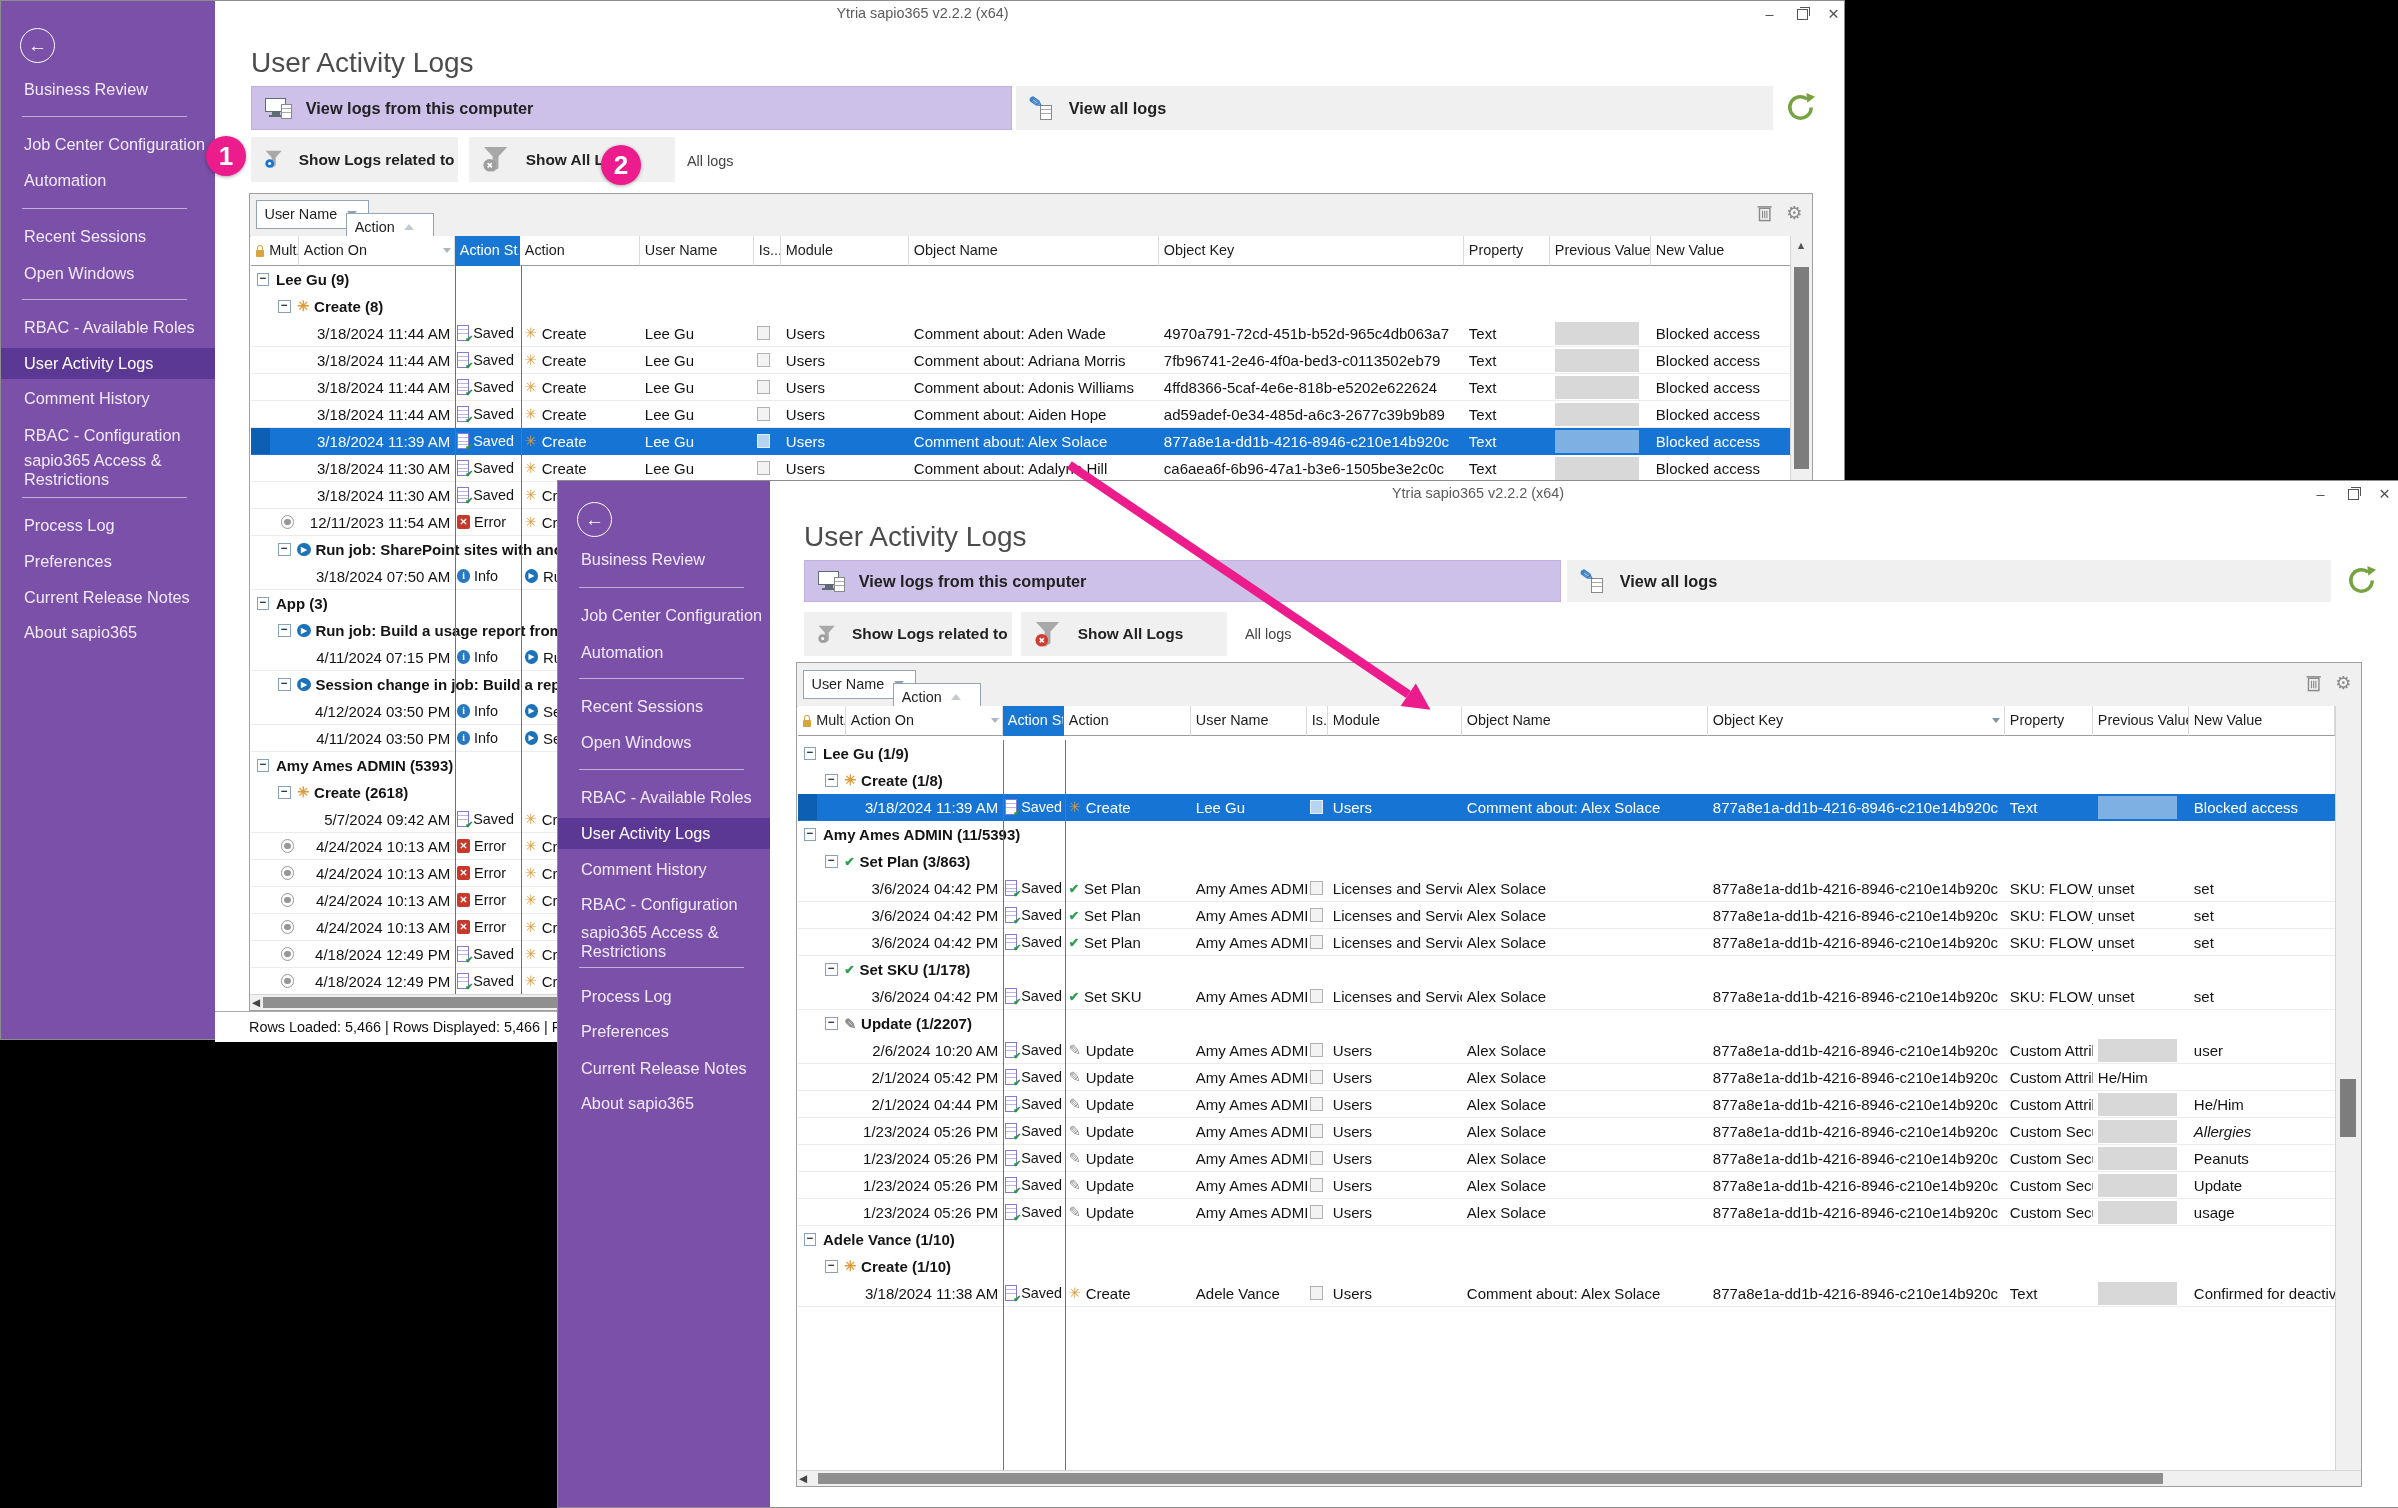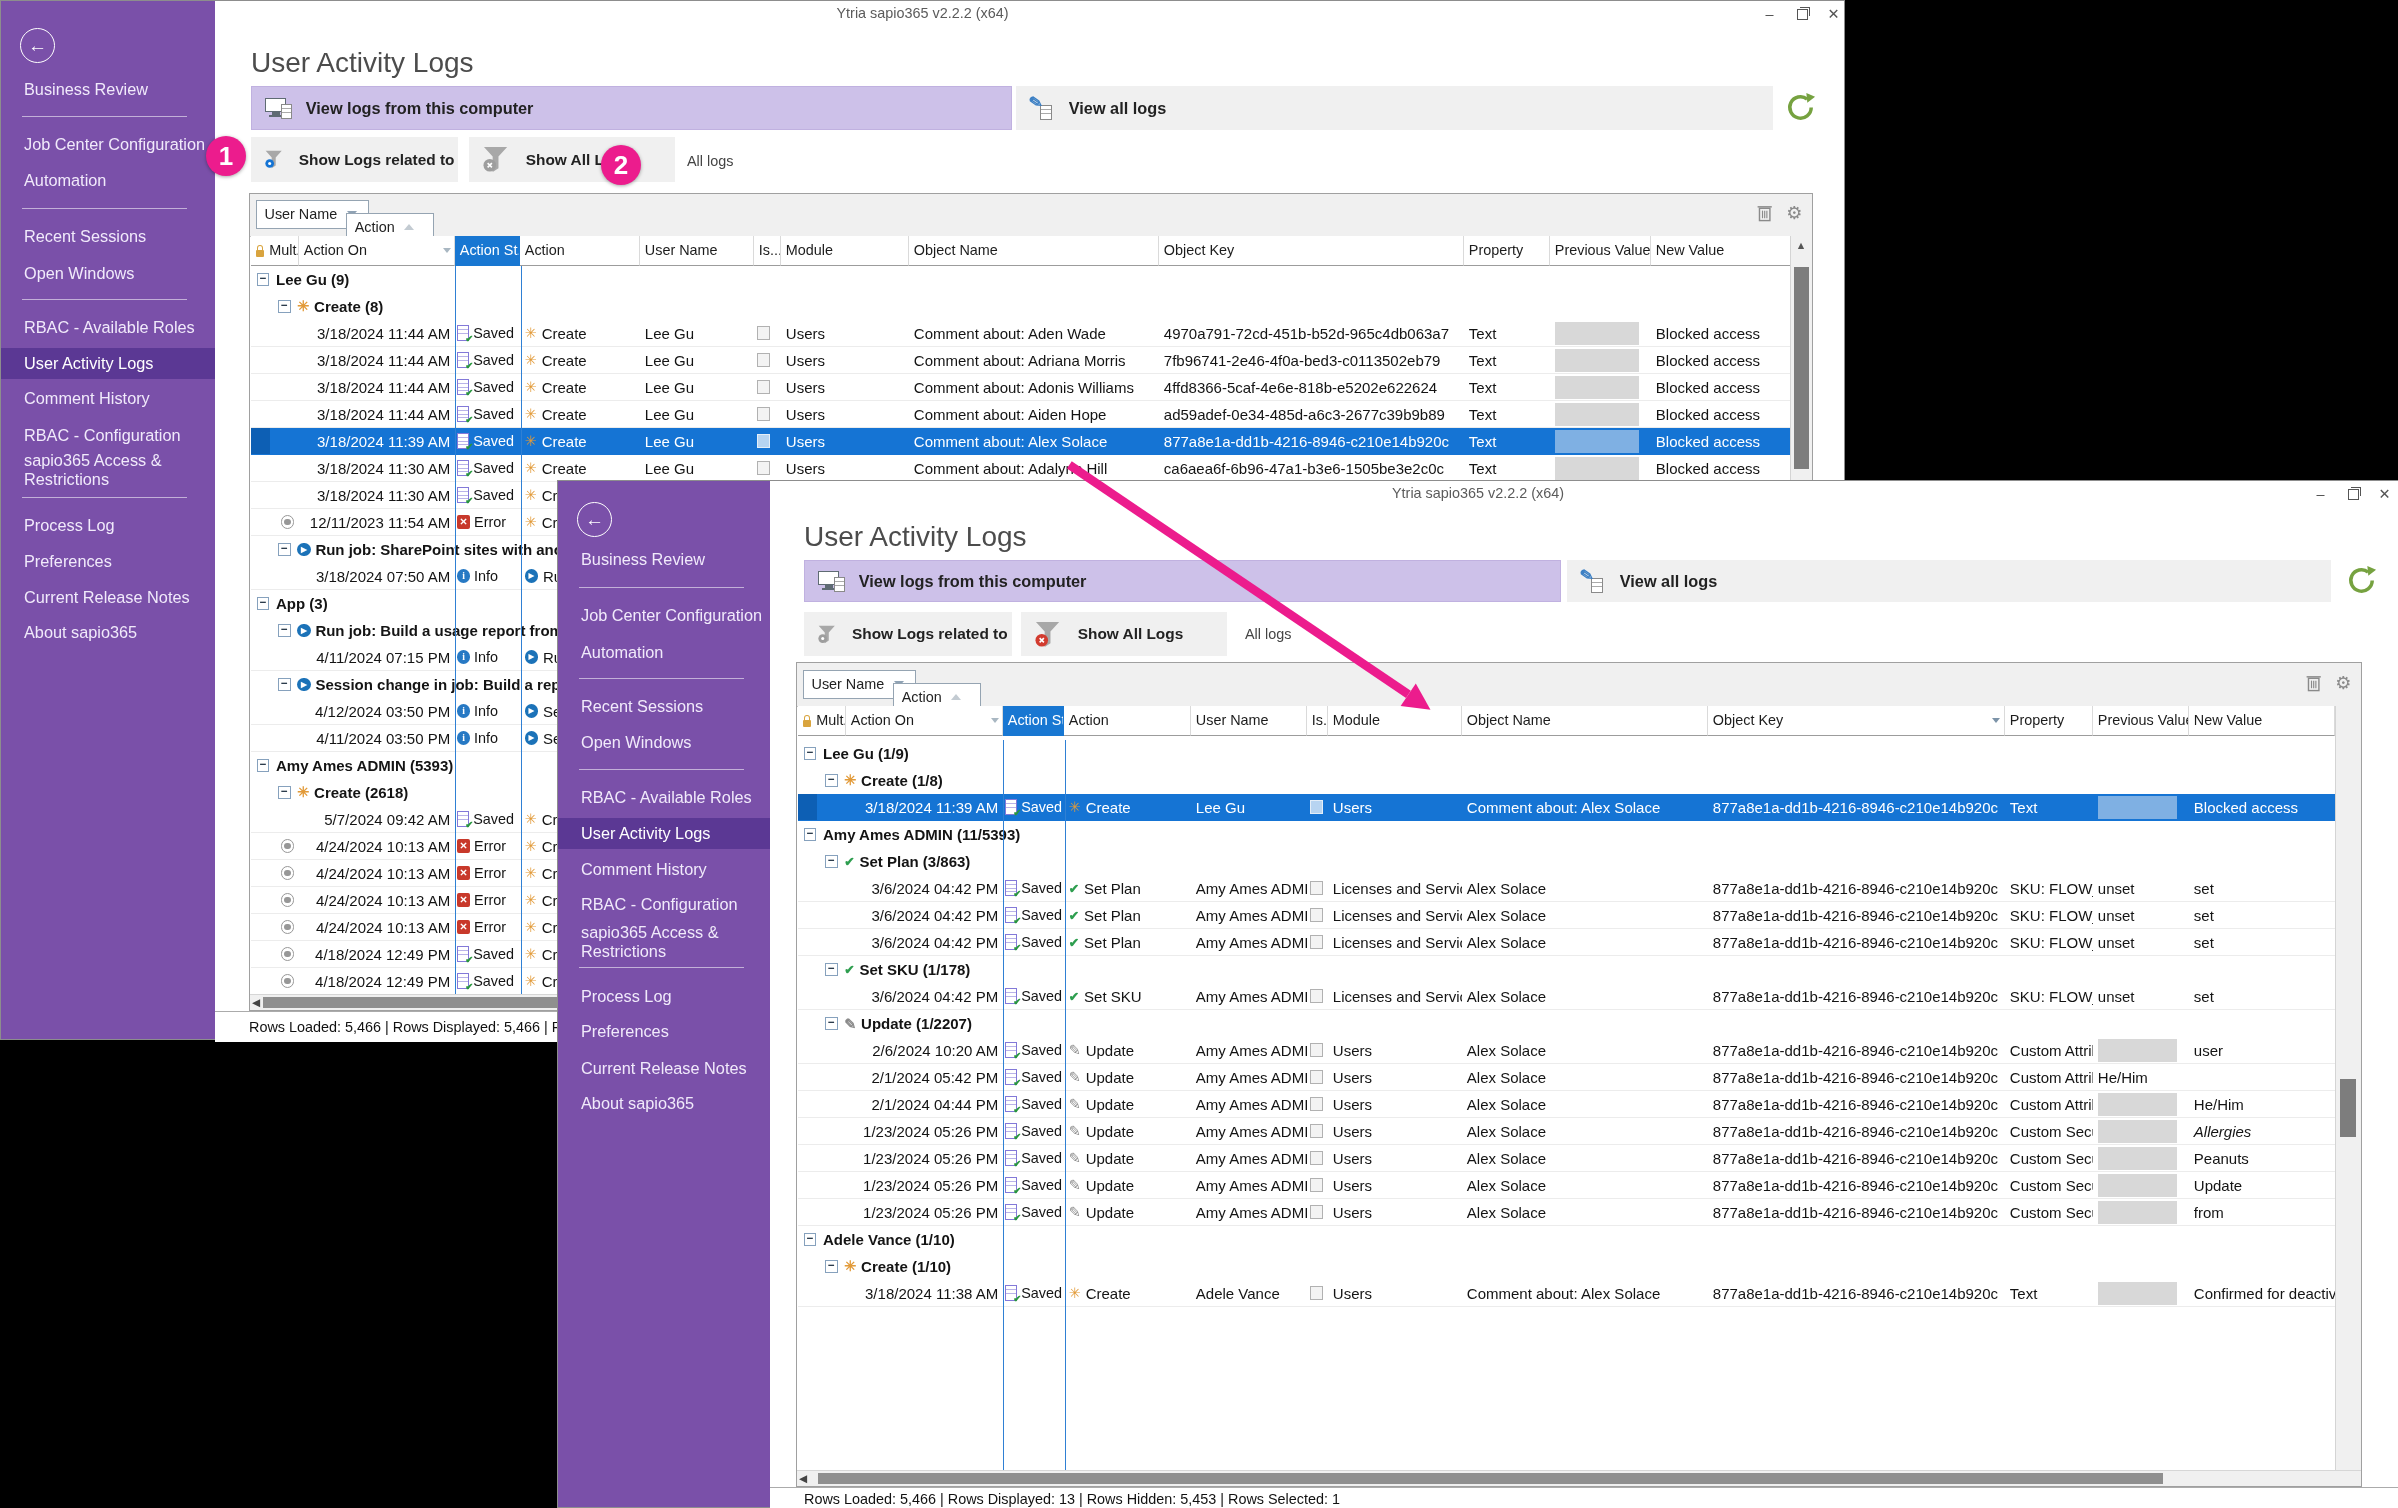--- a/index.html
+++ b/index.html
@@ -1060,21 +1060,21 @@
             <div class="cell" style="width: 21px; padding: 0px 2.9px;">
               <span class="cbx"></span>
             </div>
             <div class="cell" style="width: 134px;">Users</div>
             <div class="cell" style="width: 246px;">Alex Solace</div>
             <div class="cell" style="width: 297px;">877a8e1a-dd1b-4216-8946-c210e14b920c</div>
             <div class="cell" style="width: 88px;">Custom Security</div>
             <div class="cell" style="width: 96px;">
               <span class="redact"></span>
             </div>
-            <div class="cell" style="width: 146px;">from</div>
+            <div class="cell" style="width: 146px;">usage</div>
           </div>
           <div class="grow grp" style="padding-left: 5.8px;">
             <span class="expander">−</span>
             <span>Adele Vance (1/10)</span>
           </div>
           <div class="grow grp" style="padding-left: 27px;">
             <span class="expander">−</span>
             <span class="i-create">✳</span>
             <span>Create (1/10)</span>
           </div>
@@ -1106,23 +1106,20 @@
       <div class="col-hl" id="w2-colhl" style="top: 77px; height: 731px; left: 206px; width: 61px;"></div>
       <div class="vstrip" style="right:0;top:43px;bottom:15.4px;width:25px;">
         <div class="vthumb" style="top:373px;height:58px;left:3.8px;width:16.3px;"></div>
       </div>
       <div class="hscroll" style="bottom:0;height:15.4px;">
         <span class="harrow">◀</span>
         <div class="hthumb" style="left:21px;width:1345px;"></div>
       </div>
     </div>
 
-    <div class="statusbar" style="left:212px;right:0;top:1006px;height:21px;padding-left:34px;">
-      <span>Rows Loaded: 5,466 | Rows Displayed: 13 | Rows Hidden: 5,453 | Rows Selected: 1</span>
-    </div>
   </div>
 
   <div class="badge" style="left:206px;top:136px;">1</div>
   <div class="badge" style="left:601px;top:145px;">2</div>
   <svg class="overlay-svg" width="2399" height="1508" viewBox="0 0 2497 1570">
     <line x1="1113" y1="484" x2="1466" y2="723" stroke="#ec1c8d" stroke-width="9"></line>
     <polygon points="1489,739 1457.9,734.9 1473.7,711.7" fill="#ec1c8d"></polygon>
   </svg>
 </div>
 

